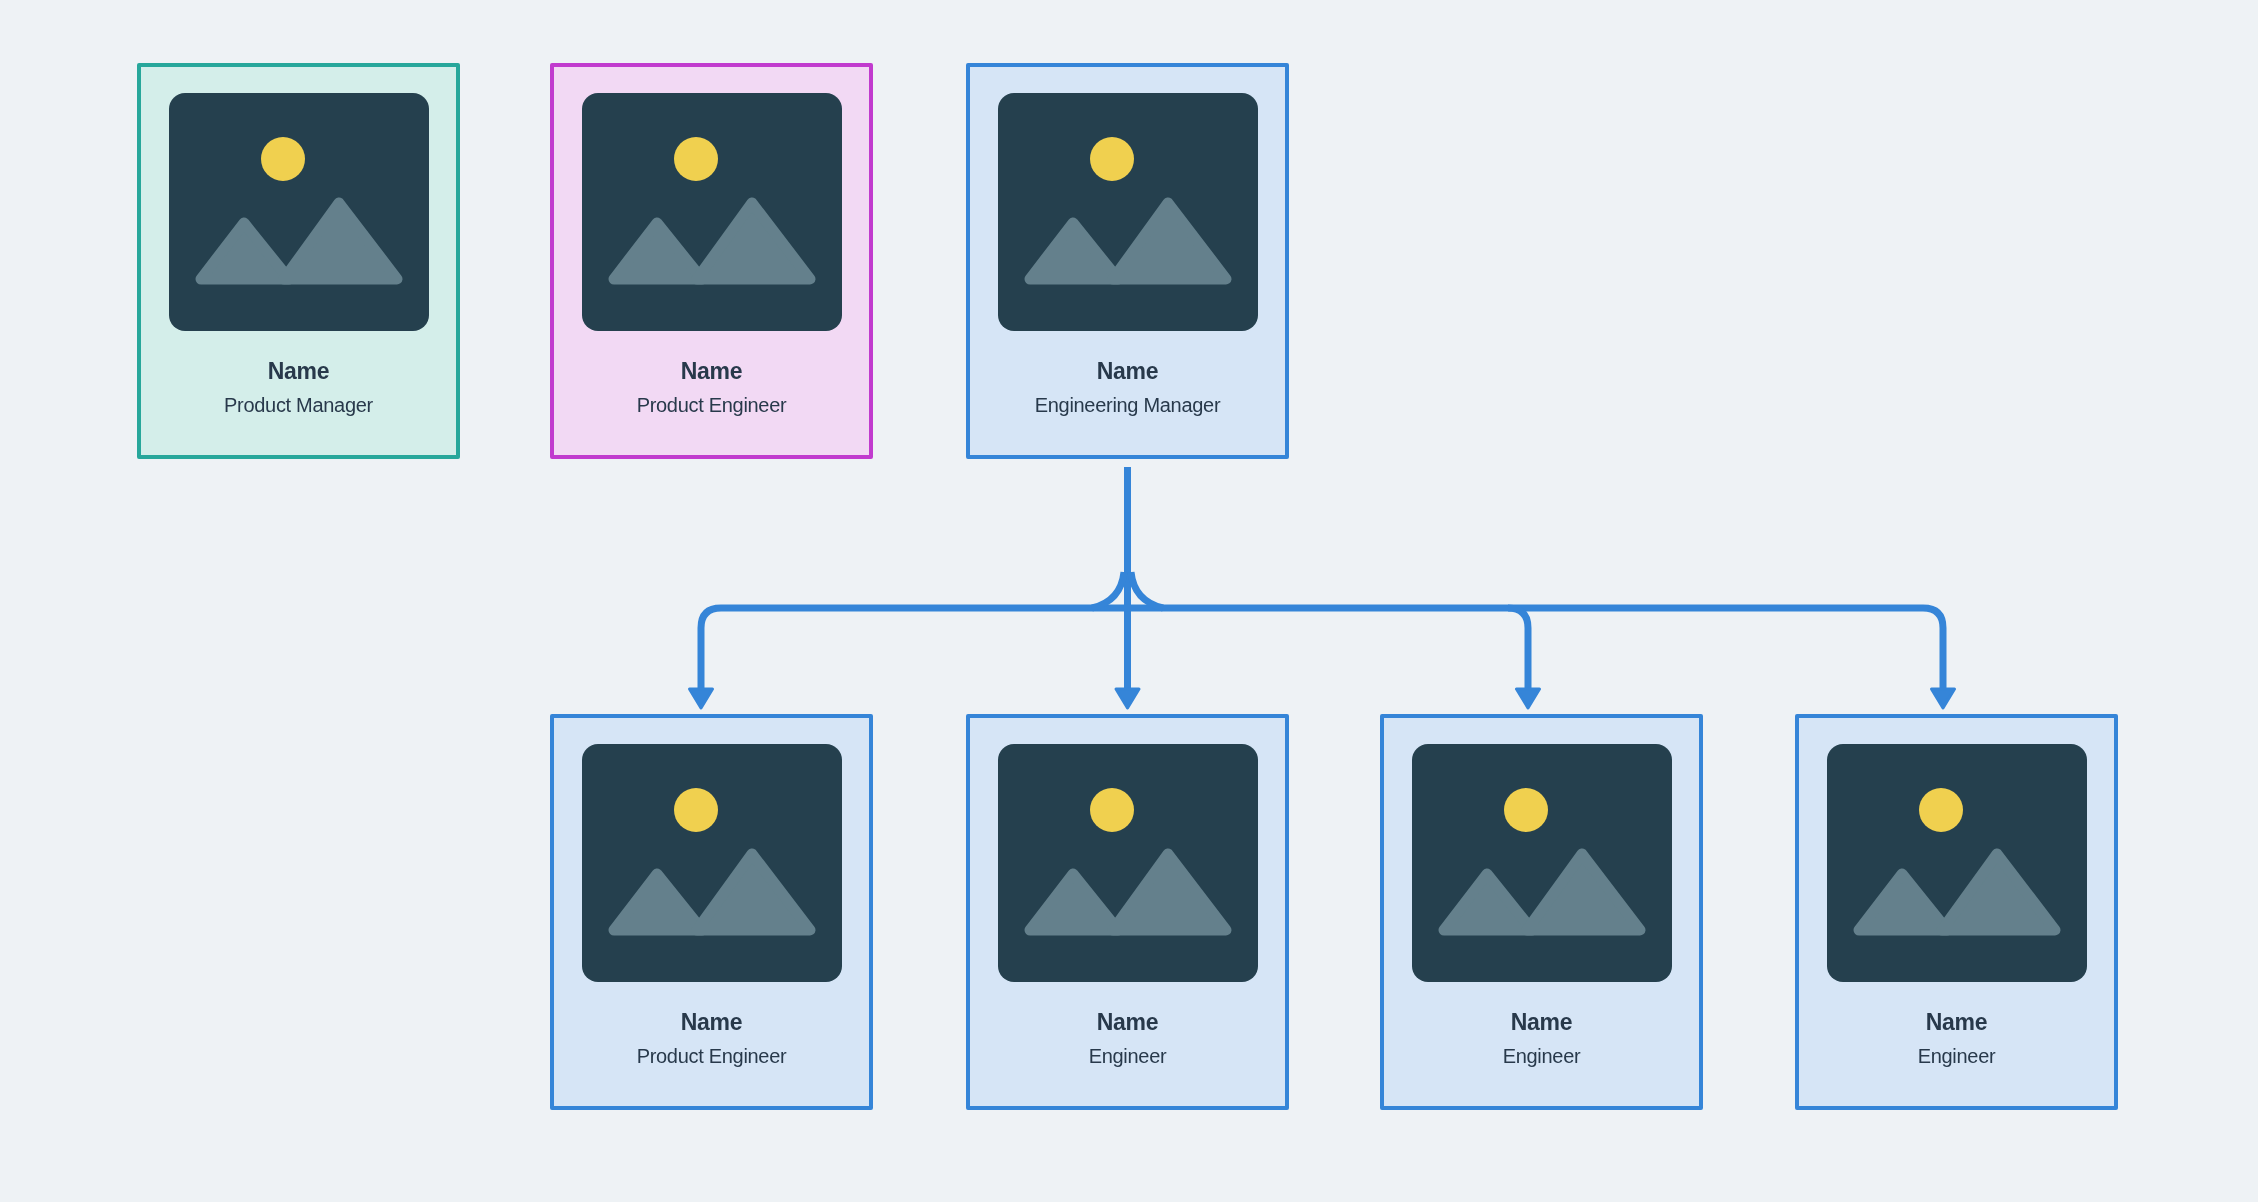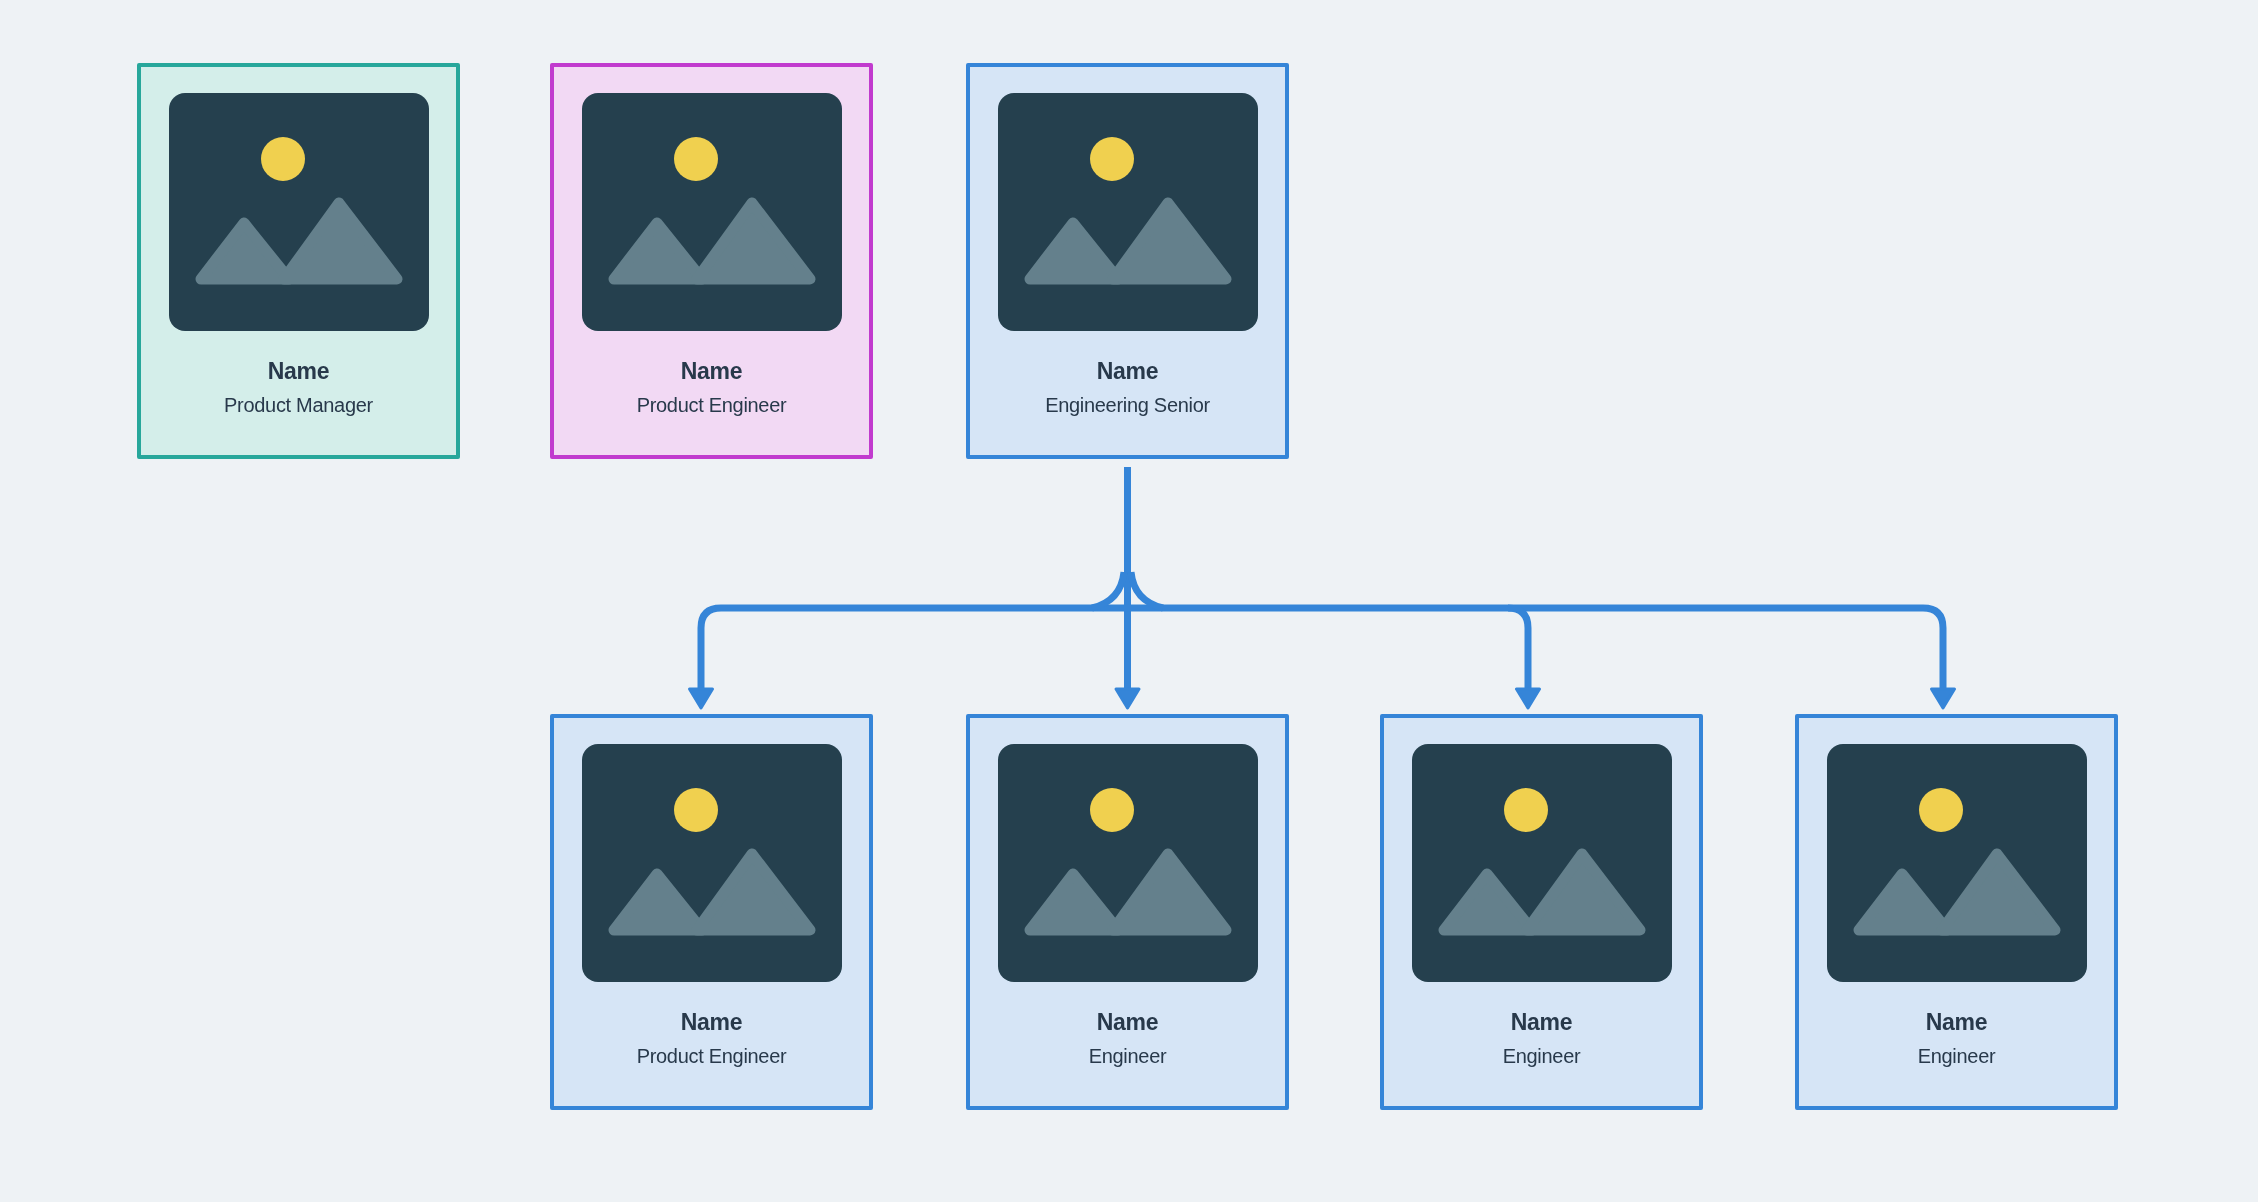--- a/index.html
+++ b/index.html
@@ -95,21 +95,21 @@
 
   <div class="card blue" id="card-2">
     <div class="photo">
       <svg viewBox="0 0 260 238" width="260" height="238">
         <circle cx="114" cy="66" r="22" fill="var(--sun)"></circle>
         <path d="M 32 186 L 75 130 L 120 186 Z" fill="var(--mountain)" stroke="var(--mountain)" stroke-width="11" stroke-linejoin="round"></path>
         <path d="M 115 186 L 170 110 L 228 186 Z" fill="var(--mountain)" stroke="var(--mountain)" stroke-width="11" stroke-linejoin="round"></path>
       </svg>
     </div>
     <div class="person-name">Name</div>
-    <div class="person-role">Engineering Senior</div>
+    <div class="person-role">Engineering Manager</div>
   </div>
 
   <div class="card blue" id="card-3">
     <div class="photo">
       <svg viewBox="0 0 260 238" width="260" height="238">
         <circle cx="114" cy="66" r="22" fill="var(--sun)"></circle>
         <path d="M 32 186 L 75 130 L 120 186 Z" fill="var(--mountain)" stroke="var(--mountain)" stroke-width="11" stroke-linejoin="round"></path>
         <path d="M 115 186 L 170 110 L 228 186 Z" fill="var(--mountain)" stroke="var(--mountain)" stroke-width="11" stroke-linejoin="round"></path>
       </svg>
     </div>

